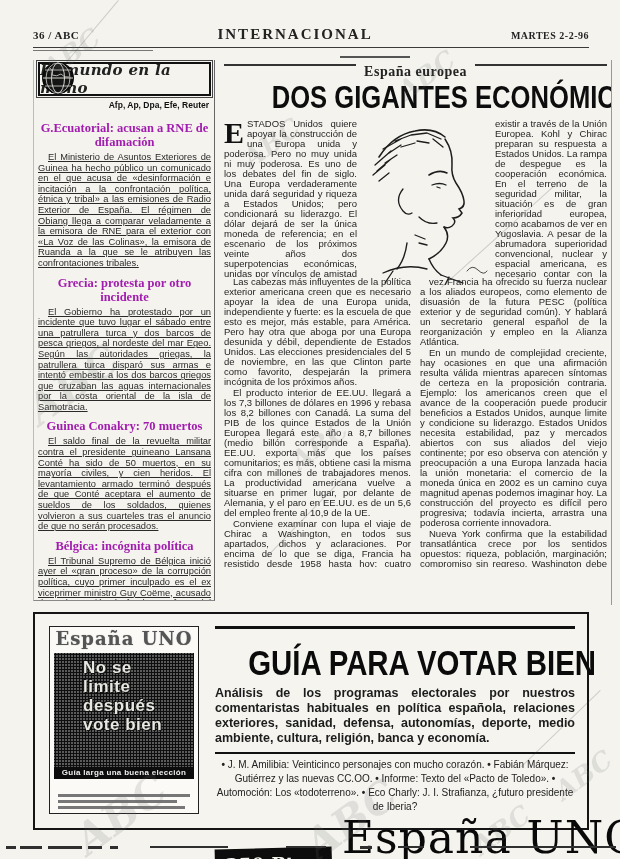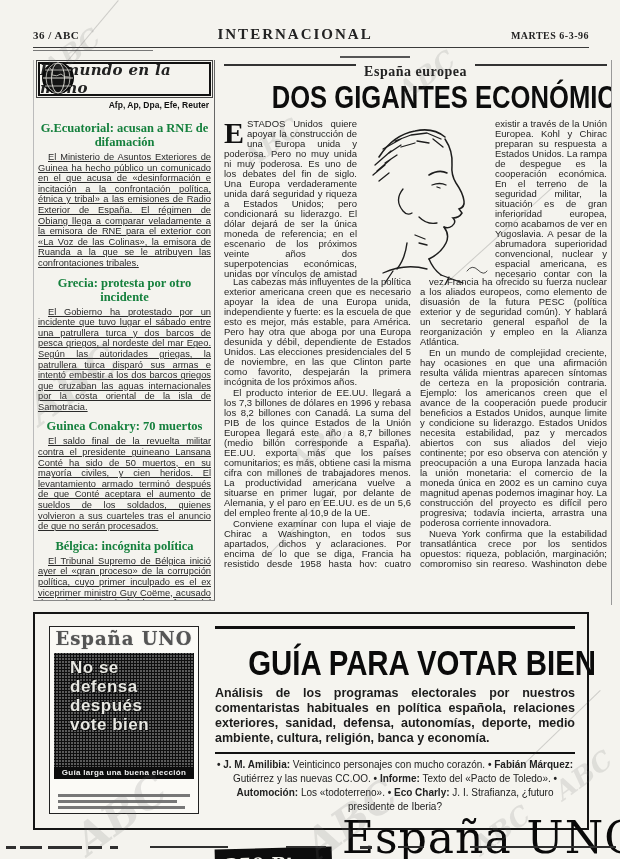--- a/index.html
+++ b/index.html
@@ -16,21 +16,21 @@
   
   .sidebar{position:absolute;left:33px;top:60px;width:182px;height:541px;
            border-right:1px solid #666;border-left:1px solid #bbb;border-bottom:1px solid #888;
            padding:0 3px 0 4px;box-sizing:border-box;overflow:hidden;}
   .mano-box{position:relative;border:2px solid #111;box-shadow:0 0 0 1px #f4f3ee,0 0 0 2px #444;
             height:30px;margin-top:2px;display:flex;align-items:center;justify-content:flex-end;padding-right:6px;}
   .mano-box .ttl{font:700 italic 15px "DejaVu Serif",serif;letter-spacing:.3px;}
   .globe{position:absolute;left:-2px;top:-6px;width:40px;height:40px;}
   .agencies{text-align:right;font:700 8.5px/11px "Liberation Sans",sans-serif;margin:4px 2px 10px 0;color:#111;}
   .brief{margin-top:7px;}
-  .brief h3{margin:0 0 3px;text-align:center;font:700 12.5px/14px "Liberation Serif",serif;color:#15803d;}
+  .brief h3{margin:0 0 3px;text-align:center;font:700 12.5px/14px "Liberation Serif",serif;color:#a21caf;}
   .brief p{margin:0;font:400 9.3px/10.6px "Liberation Sans",sans-serif;text-align:justify;text-indent:10px;color:#2a2a2a;text-decoration:underline;}
   
   .article{position:absolute;left:222px;top:60px;width:390px;height:545px;border-right:1px solid #999;
            box-sizing:border-box;padding:2px 4px 0 2px;overflow:hidden;}
   .kicker{display:flex;gap:8px;margin-top:2px;}
   .kicker .kline{flex:1;border-top:2px solid #333;}
   .kicker .ktxt{font:700 14px "Liberation Serif",serif;letter-spacing:.5px;white-space:nowrap;}
   .headline{text-align:center;margin-top:1px;}
   .headline span{display:inline-block;font:900 32px/32px "Liberation Sans",sans-serif;letter-spacing:0px;
                  transform:scaleX(.8);transform-origin:50% 50%;white-space:nowrap;color:#0d0d0d;}
@@ -44,39 +44,39 @@
   .dropcap{float:left;font:700 30px/25px "Liberation Serif",serif;padding:1px 3px 0 0;color:#111;}
   .portrait{position:absolute;left:125px;top:4px;width:152px;height:162px;z-index:2;}
   
   .ad{position:absolute;left:33px;top:612px;width:556px;height:218px;border:2px solid #151515;background:#f5f4ef;
       box-sizing:border-box;display:flex;padding:12px 12px 8px 14px;}
   .cover{position:relative;width:150px;height:188px;border:1.5px solid #222;background:#fbfaf6;flex:none;box-sizing:border-box;}
   .cover-head{text-align:center;font:700 18px/24px "DejaVu Serif",serif;letter-spacing:1px;color:#555;
               text-shadow:0 0 1px #999;}
   .cover-photo{position:absolute;left:4px;right:4px;top:26px;bottom:34px;background:
       radial-gradient(rgba(0,0,0,.85) 1px, transparent 1.3px) 0 0/3px 3px,#5b5b5b;overflow:hidden;}
-  .cover-photo .ln{font:800 17px/19px "Liberation Sans",sans-serif;color:#e8e8e2;padding-left:16px;
-                   text-shadow:1px 1px 0 #111,-1px -1px 0 #111;letter-spacing:.5px;}
+  .cover-photo .ln{font:800 17px/19px "Liberation Sans",sans-serif;color:#e8e8e2;padding-left:5px;
+                   text-shadow:1px 1px 0 #111,-1px -1px 0 #111;letter-spacing:.5px;margin-left:24px;}
   .cover-photo .ln:first-child{padding-top:5px;}
   .cover-band{position:absolute;left:0;right:0;bottom:0;background:#0c0c0c;color:#eee;
               font:700 8px/12px "Liberation Sans",sans-serif;text-align:center;letter-spacing:.3px;}
   .cover-caps{position:absolute;left:8px;right:8px;bottom:4px;}
   .cover-caps i{display:block;height:3px;background:#777;margin-top:3px;}
   .cover-caps i:nth-child(2){width:90%;}
   .cover-caps i:nth-child(3){width:96%;}
   .ad-right{flex:1;margin-left:16px;display:flex;flex-direction:column;min-width:0;}
   .ad-rule-top{border-top:3px solid #111;}
   .ad-h1{text-align:center;margin-top:16px;}
   .ad-h1 span{display:inline-block;font:900 35px/36px "Liberation Sans",sans-serif;transform:scaleX(.84);
               transform-origin:50% 50%;white-space:nowrap;color:#0b0b0b;}
   .ad-intro{font:700 12.5px/15px "Liberation Sans",sans-serif;text-align:justify;margin-top:5px;color:#1c1c1c;}
   .ad-rule{border-top:2px solid #111;margin:6px 0 4px;}
   .ad-items{font:400 10px/14px "Liberation Sans",sans-serif;text-align:center;color:#222;}
   .ad-items .adit::before{content:" • ";font-weight:700;}
-  .ad-items .b{font-weight:700;}
+  .ad-items .b{font-weight:400;}
   .ad-bottom{display:flex;align-items:flex-end;margin-top:4px;}
   .price{background:#0d0d0d;color:#f2f1ea;font:700 italic 19px/19px "DejaVu Serif",serif;
          padding:7px 9px;transform:rotate(-1.5deg);flex:none;}
   .brandwrap{margin-left:10px;flex:1;min-width:0;}
   .brand{font:400 44px/40px "DejaVu Serif",serif;letter-spacing:1px;white-space:nowrap;color:#090909;}
   .tagline{text-align:right;font:400 9.5px/11px "DejaVu Serif",serif;color:#333;margin-top:1px;}
   
   .wm{position:absolute;font:700 italic 42px "DejaVu Serif",serif;color:rgba(110,110,110,.16);
       transform:rotate(-36deg);z-index:5;pointer-events:none;}
   .wm.small{font-size:26px;}
@@ -85,21 +85,21 @@
   .junk i{position:absolute;background:#2f2f2f;height:3px;display:block;}
 </style>
 </head>
 <body>
 
 <div class="page">
 
   <div class="hdr">
     <span class="pg">36 / ABC</span>
     <span class="sec">INTERNACIONAL</span>
-    <span class="dt">MARTES 6-3-96</span>
+    <span class="dt">MARTES 2-2-96</span>
   </div>
   <div class="hdr-rule"></div>
   <div class="hdr-rule2"></div>
   <div class="hdr-rule3"></div>
 
   <div class="sidebar">
     <div class="mano-box">
       <svg class="globe" viewBox="0 0 40 40">
         <circle cx="20" cy="20" r="15" fill="#141414"></circle>
         <ellipse cx="20" cy="20" rx="15" ry="15" fill="none" stroke="#0a0a0a" stroke-width="2"></ellipse>
@@ -190,21 +190,21 @@
 
       </div>
     </div>
   </div>
 
   <div class="ad">
     <div class="cover">
       <div class="cover-head">España UNO</div>
       <div class="cover-photo">
         <div class="ln">No se</div>
-        <div class="ln">defensa</div>
+        <div class="ln">limite</div>
         <div class="ln">después</div>
         <div class="ln">vote bien</div>
         <div class="cover-band">Guía larga una buena elección</div>
       </div>
       <div class="cover-caps">
           <i></i>
           <i></i>
           <i></i>
         </div>
     </div>

